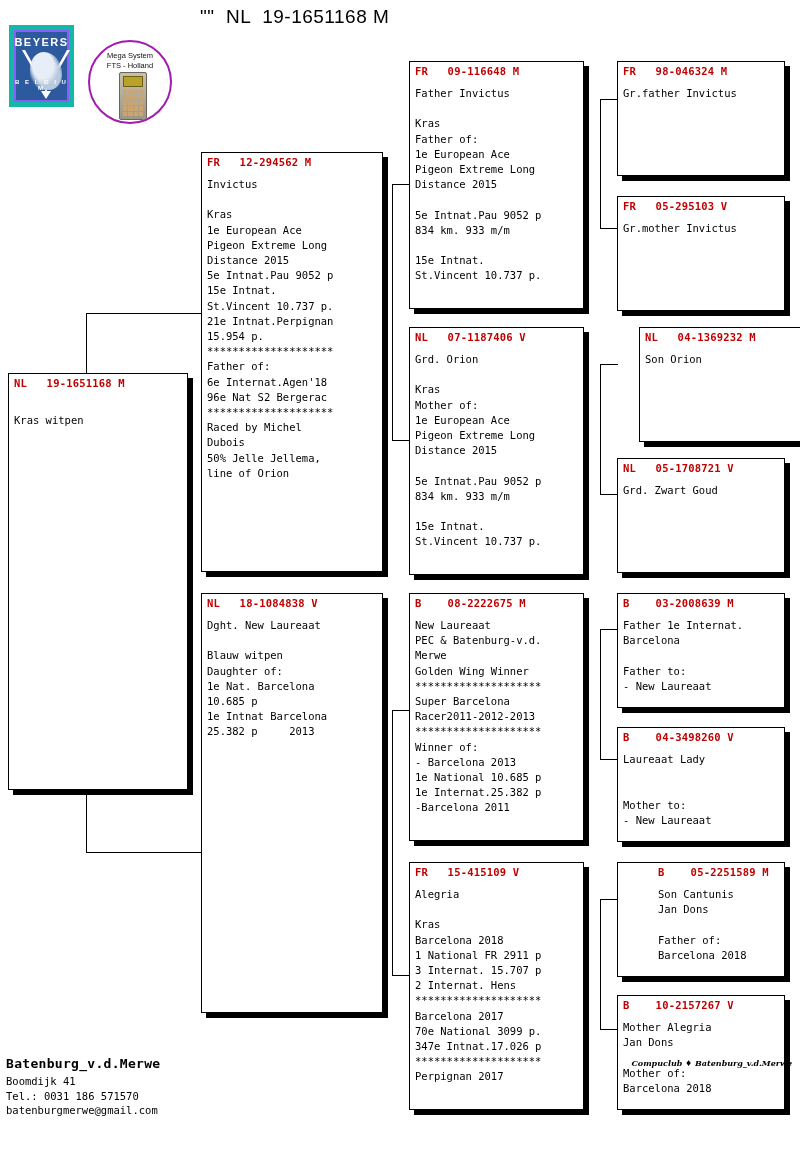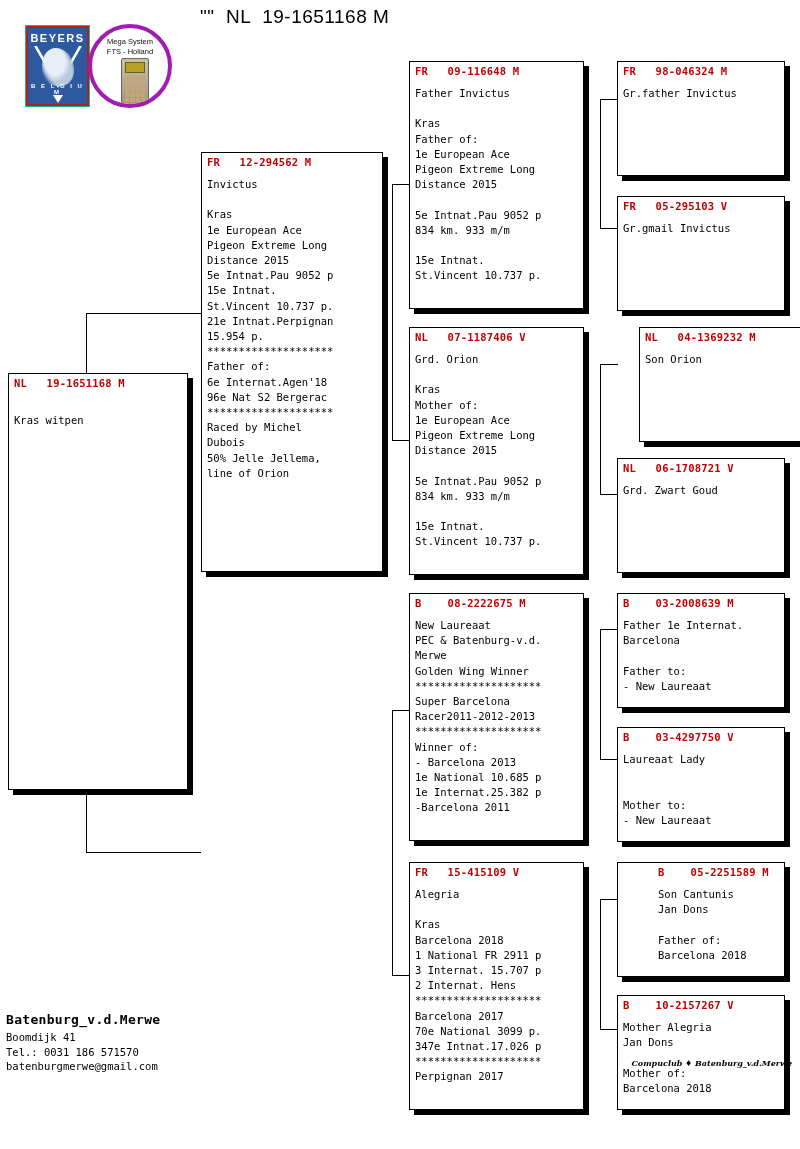--- a/index.html
+++ b/index.html
@@ -12,24 +12,24 @@
     position: relative;
     width: 800px;
     height: 1149px;
     overflow: hidden;
     background: #ffffff;
   }
 
   
   #beyers-logo {
     position: absolute;
-    left: 25px; top: 25px;
+    left: 9px; top: 25px;
     width: 65px; height: 82px;
-    background: #b91c1c;
-    border: 1px solid #14b8a6;
+    background: #8b5cf6;
+    border: 5px solid #14b8a6;
   }
   #beyers-logo .plate {
     position: absolute; inset: 2px 2px 2px 2px;
     background: #2d5a9e;
   }
   #beyers-logo .brand {
     position: absolute; left: 0; right: 0; top: 6px;
     text-align: center;
     color: #ffffff;
     font-family: "Liberation Sans", sans-serif;
@@ -67,23 +67,23 @@
   #beyers-logo .vmark {
     position: absolute; left: 27px; bottom: 3px;
     width: 0; height: 0;
     border-left: 5px solid transparent;
     border-right: 5px solid transparent;
     border-top: 8px solid #ffffff;
   }
 
   #mega-logo {
     position: absolute;
-    left: 88px; top: 24px;
+    left: 88px; top: 40px;
     width: 84px; height: 84px;
-    border: 4px solid #a21caf;
+    border: 2px solid #a21caf;
     border-radius: 50%;
     background: #ffffff;
     overflow: hidden;
   }
   #mega-logo .ttl {
     position: absolute; left: 0; right: 0; top: 9px;
     text-align: center;
     font-family: "Liberation Sans", sans-serif;
     font-size: 7.5px; color: #111; line-height: 10px;
   }
@@ -154,20 +154,21 @@
     position: absolute;
     left: 6px; top: 1012px;
     width: 300px;
   }
   #owner .name {
     font-family: "DejaVu Sans Mono", monospace;
     font-size: 13px; font-weight: bold; color: #000;
     letter-spacing: 0.3px;
     margin-bottom: 3px;
     white-space: pre;
+    margin-top: 44px;
   }
   #owner .line {
     font-size: 10.5px; line-height: 14.5px; color: #000;
     white-space: pre;
   }
   #compuclub {
     position: absolute;
     right: 8px; top: 1058px;
     font-family: "DejaVu Serif", serif;
     font-style: italic;
@@ -281,20 +282,31 @@
 Father of:
 6e Internat.Agen'18
 96e Nat S2 Bergerac
 ********************
 Raced by Michel
 Dubois
 50% Jelle Jellema,
 line of Orion</div>
   </div>
 
+  <div class="card" style="left:201px; top:593px; width:182px; height:420px;">
+    <div class="ring">NL   18-1084838 V</div>
+    <div class="body">Dght. New Laureaat
+
+Blauw witpen
+Daughter of:
+1e Nat. Barcelona
+10.685 p
+1e Intnat Barcelona
+25.382 p     2013</div>
+  </div>
 
   <div class="card" style="left:409px; top:61px; width:175px; height:248px;">
     <div class="ring">FR   09-116648 M</div>
     <div class="body">Father Invictus
 
 Kras
 Father of:
 1e European Ace
 Pigeon Extreme Long
 Distance 2015
@@ -357,44 +369,44 @@
 Perpignan 2017</div>
   </div>
 
   <div class="card" style="left:617px; top:61px; width:168px; height:115px;">
     <div class="ring">FR   98-046324 M</div>
     <div class="body">Gr.father Invictus</div>
   </div>
 
   <div class="card" style="left:617px; top:196px; width:168px; height:115px;">
     <div class="ring">FR   05-295103 V</div>
-    <div class="body">Gr.gmail Invictus</div>
+    <div class="body">Gr.mother Invictus</div>
   </div>
 
   <div class="card" style="left:639px; top:327px; width:168px; height:115px;">
     <div class="ring">NL   04-1369232 M</div>
     <div class="body">Son Orion</div>
   </div>
 
   <div class="card" style="left:617px; top:458px; width:168px; height:115px;">
-    <div class="ring">NL   06-1708721 V</div>
+    <div class="ring">NL   05-1708721 V</div>
     <div class="body">Grd. Zwart Goud</div>
   </div>
 
   <div class="card" style="left:617px; top:593px; width:168px; height:115px;">
     <div class="ring">B    03-2008639 M</div>
     <div class="body">Father 1e Internat.
 Barcelona
 
 Father to:
 - New Laureaat</div>
   </div>
 
   <div class="card" style="left:617px; top:727px; width:168px; height:115px;">
-    <div class="ring">B    03-4297750 V</div>
+    <div class="ring">B    04-3498260 V</div>
     <div class="body">Laureaat Lady
 
 
 Mother to:
 - New Laureaat</div>
   </div>
 
   <div class="card" style="left:617px; top:862px; width:168px; height:115px;padding-left:40px;">
     <div class="ring">B    05-2251589 M</div>
     <div class="body">Son Cantunis

